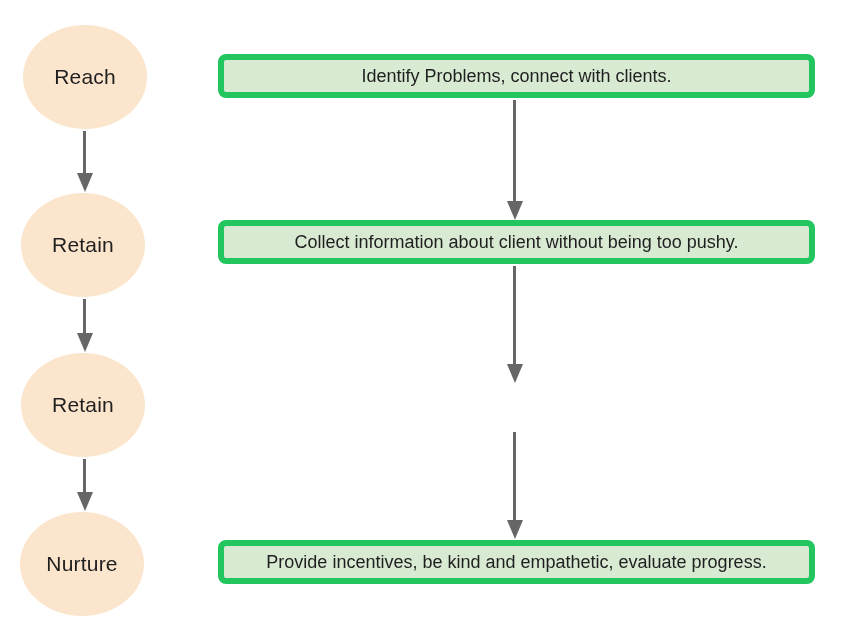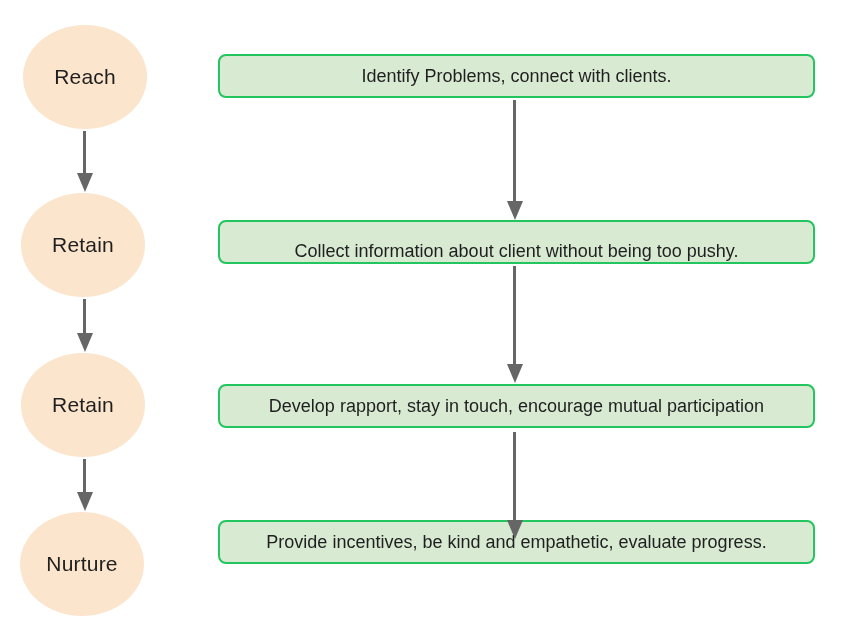--- a/index.html
+++ b/index.html
@@ -30,21 +30,21 @@
     color: #1f1f1f;
     letter-spacing: 0.2px;
   }
   .desc-box {
     position: absolute;
     left: 218px;
     width: 597px;
     height: 44px;
     box-sizing: border-box;
     background: #D9EAD3;
-    border: 2px solid #22c55e;
+    border: 6px solid #22c55e;
     border-radius: 8px;
     display: flex;
     align-items: center;
     justify-content: center;
     text-align: center;
   }
   .desc-box .desc {
     font-size: 18px;
     color: #1f1f1f;
     white-space: nowrap;
@@ -95,27 +95,24 @@
     <div class="head" style="left:-6.5px; top:34px;"></div>
   </div>
   <div class="arrow" style="left:83px; top:459px;">
     <div class="stem" style="height:33px;"></div>
     <div class="head" style="left:-6.5px; top:33px;"></div>
   </div>
 
   <div class="desc-box" style="top:54px;">
     <span class="desc">Identify Problems, connect with clients.</span>
   </div>
-  <div class="desc-box" style="top:220px;align-items:flex-end;">
+  <div class="desc-box" style="top:220px;">
     <span class="desc">Collect information about client without being too pushy.</span>
   </div>
-  <div class="desc-box" style="top:384px;">
-    <span class="desc">Develop rapport, stay in touch, encourage mutual participation</span>
-  </div>
-  <div class="desc-box" style="top:520px;">
+  <div class="desc-box" style="top:540px;">
     <span class="desc">Provide incentives, be kind and empathetic, evaluate progress.</span>
   </div>
 
   <div class="arrow" style="left:513px; top:100px;">
     <div class="stem" style="height:101px;"></div>
     <div class="head" style="left:-6.5px; top:101px;"></div>
   </div>
   <div class="arrow" style="left:513px; top:266px;">
     <div class="stem" style="height:98px;"></div>
     <div class="head" style="left:-6.5px; top:98px;"></div>

